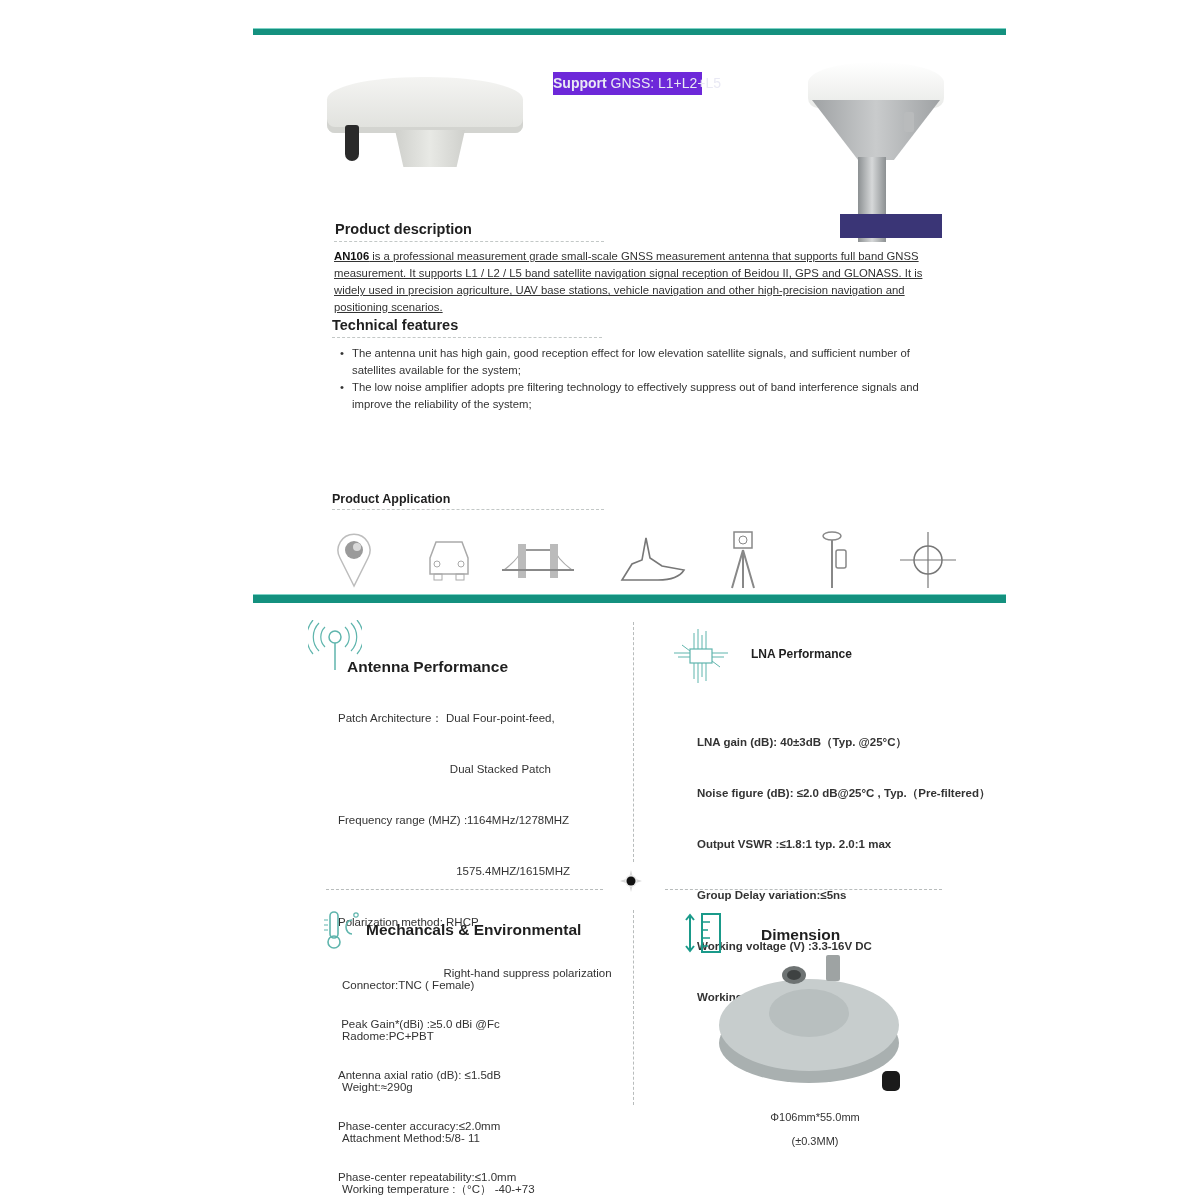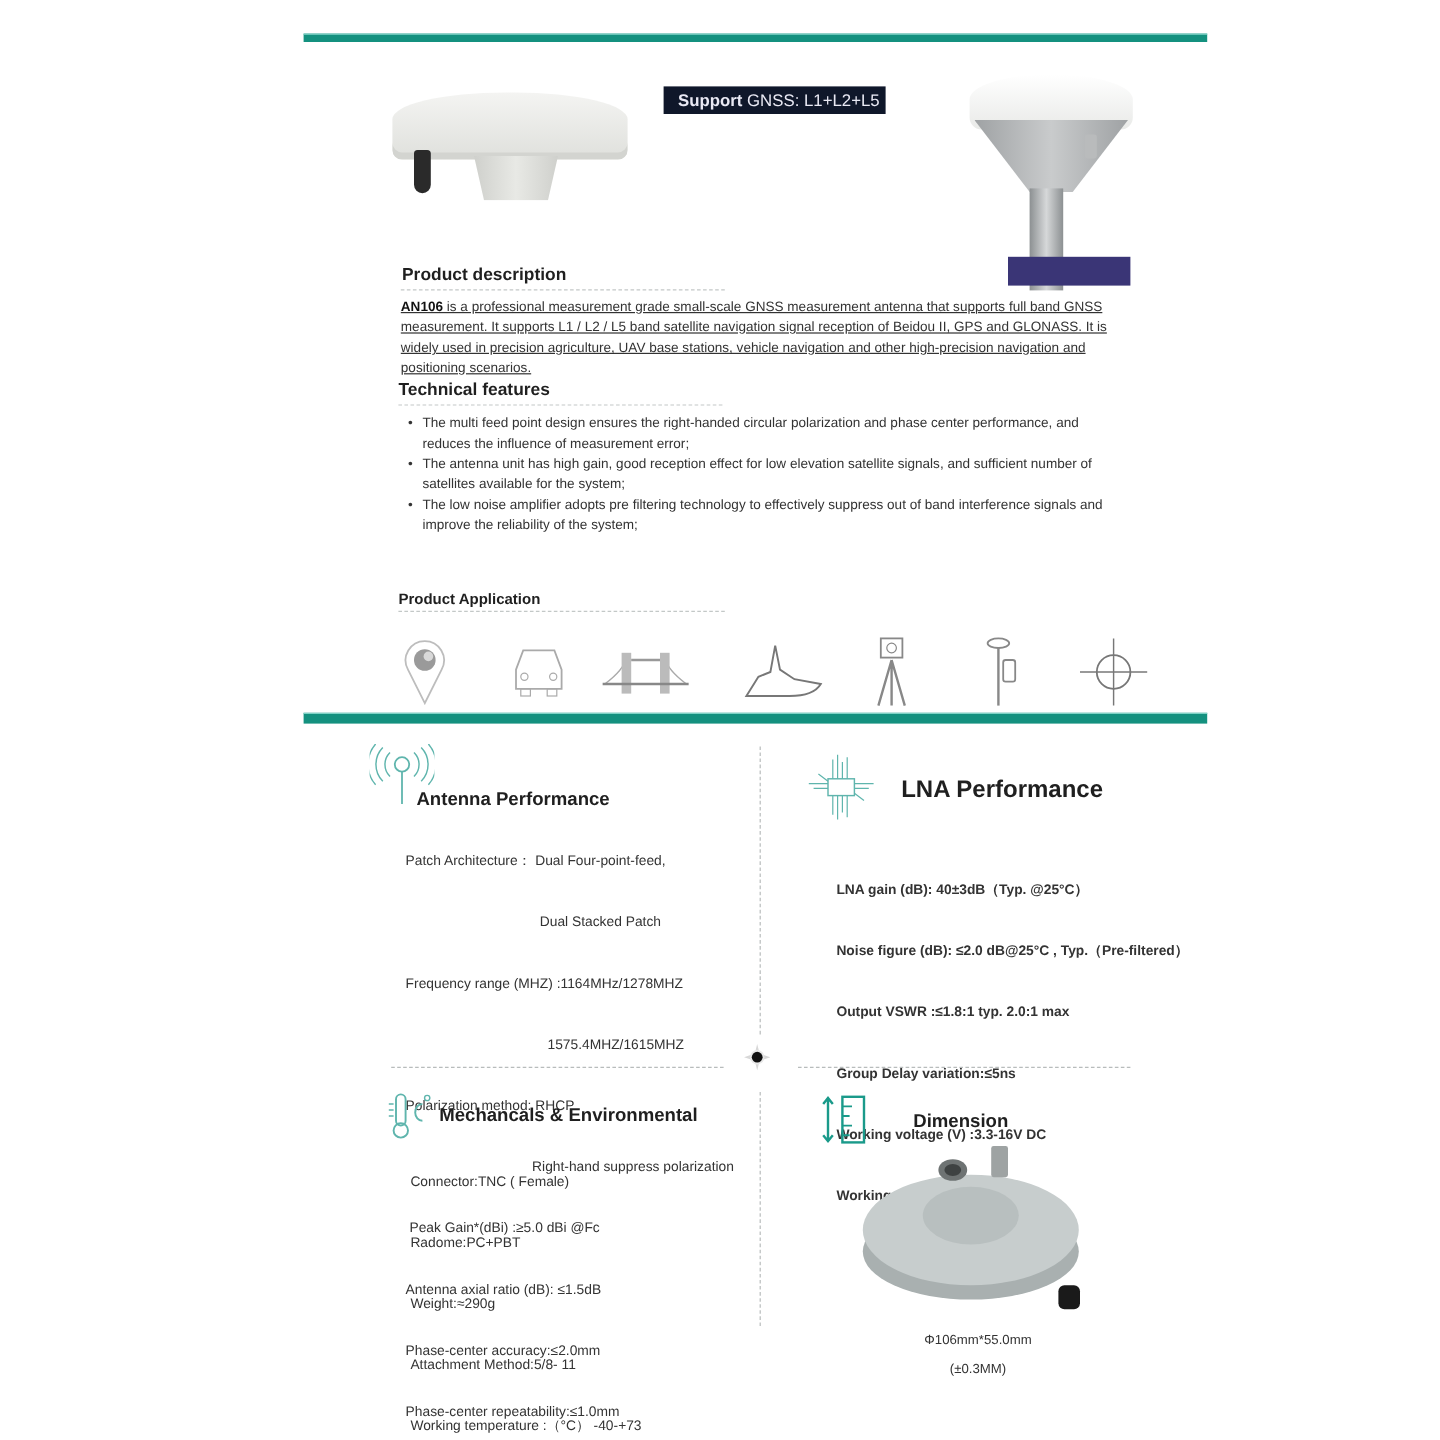--- a/index.html
+++ b/index.html
@@ -16,21 +16,21 @@
     .antenna-left .dome { position: absolute; left: 2px; top: 2px; width: 196px; height: 56px; background: linear-gradient(#f4f4f2, #dfe0dc); border-radius: 48% 48% 8px 8px / 40% 40% 8px 8px; box-shadow: inset 0 -6px 0 #d3d4d0; }
     .antenna-left .cone { position: absolute; left: 70px; top: 55px; width: 70px; height: 37px; background: linear-gradient(90deg,#cfd0cc,#e8e9e5,#cfd0cc); clip-path: polygon(0 0,100% 0,88% 100%,12% 100%); }
     .antenna-left .conn { position: absolute; left: 20px; top: 50px; width: 14px; height: 36px; background: #2a2a2a; border-radius: 3px 3px 7px 7px; }
     .antenna-right { left: 808px; top: 62px; width: 136px; height: 180px; }
     .antenna-right .dome { position: absolute; left: 0; top: 0; width: 136px; height: 46px; background: linear-gradient(#ffffff,#e9eae8); border-radius: 50% 50% 10px 10px / 45% 45% 10px 10px; }
     .antenna-right .skirt { position: absolute; left: 4px; top: 38px; width: 128px; height: 60px; background: linear-gradient(90deg,#9fa2a4,#c9cbcc,#9fa2a4); clip-path: polygon(0 0,100% 0,64% 100%,36% 100%); }
     .antenna-right .pole { position: absolute; left: 50px; top: 95px; width: 28px; height: 85px; background: linear-gradient(90deg,#8c9092,#d6d8d9,#8c9092); }
     .antenna-right .plug { position: absolute; left: 96px; top: 50px; width: 10px; height: 20px; background: #b9bbbc; border-radius: 2px; }
     .navy-block { position: absolute; left: 840px; top: 214px; width: 102px; height: 24px; background: #3a3576; }
 
-    .badge { position: absolute; left: 553px; top: 72px; width: 185px; height: 23px; background: #0f172a; color: #e9e9f4; font-size: 14px; line-height: 23px; padding-left: 12px; white-space: nowrap; }
+    .badge { position: absolute; left: 553px; top: 72px; width: 149px; height: 23px; background: #6d28d9; color: #e9e9f4; font-size: 14px; line-height: 23px; padding-left: 0; white-space: nowrap; }
     .badge b { font-weight: bold; }
 
     .section-title { position: absolute; font-weight: bold; font-size: 14.5px; color: #1f1f1f; }
     .dotted { position: absolute; height: 0; border-top: 1px dashed #c3c8c7; }
 
     .desc { position: absolute; left: 334px; top: 248px; width: 620px; font-size: 11.3px; line-height: 17px; color: #333; text-decoration: underline; }
     .desc b { font-weight: bold; color: #111; }
 
     .features { position: absolute; left: 340px; top: 345px; width: 600px; font-size: 11.3px; line-height: 17px; color: #333; list-style: none; }
     .features li { position: relative; padding-left: 12px; }
@@ -70,21 +70,20 @@
 </div>
 <div class="navy-block"></div>
 
 <div class="section-title" style="left:335px; top:221px;">Product description</div>
 <div class="dotted" style="left:334px; top:241px; width:270px;"></div>
 <p class="desc"><b>AN106</b><span> is a professional measurement grade small-scale GNSS measurement antenna that supports full band GNSS measurement. It supports L1 / L2 / L5 band satellite navigation signal reception of Beidou II, GPS and GLONASS. It is widely used in precision agriculture, UAV base stations, vehicle navigation and other high-precision navigation and positioning scenarios.</span></p>
 
 <div class="section-title" style="left:332px; top:317px;">Technical features</div>
 <div class="dotted" style="left:332px; top:337px; width:270px;"></div>
 <ul class="features">
-  <li>The multi feed point design ensures the right-handed circular polarization and phase center performance, and reduces the influence of measurement error;</li>
   <li>The antenna unit has high gain, good reception effect for low elevation satellite signals, and sufficient number of satellites available for the system;</li>
   <li>The low noise amplifier adopts pre filtering technology to effectively suppress out of band interference signals and improve the reliability of the system;</li>
 </ul>
 
 <div class="section-title" style="left:332px; top:492px; font-size:12.5px;">Product Application</div>
 <div class="dotted" style="left:332px; top:509px; width:272px;"></div>
 
 <div class="apps">
   <svg class="app-icon" style="left:0;" viewBox="0 0 60 60">
     <path d="M24 56 L10 28 A16 16 0 1 1 38 28 Z" fill="none" stroke="#bdbdbd" stroke-width="1.5"></path>
@@ -154,21 +153,21 @@
   <div>Antenna axial ratio (dB): ≤1.5dB</div>
   <div>Phase-center accuracy:≤2.0mm</div>
   <div>Phase-center repeatability:≤1.0mm</div>
   
 </div>
 
 <svg style="position:absolute; left:670px; top:625px; width:62px; height:62px;" viewBox="0 0 62 62">
   <rect x="20" y="24" width="22" height="14" fill="none" stroke="#5fb5ad" stroke-width="1.2"></rect>
   <path d="M24 24 V8 M28 24 V4 M32 24 V10 M36 24 V6 M24 38 V54 M28 38 V58 M32 38 V52 M36 38 V56 M20 28 H4 M20 32 H8 M42 28 H58 M42 32 H54 M12 20 L20 26 M50 42 L42 36" fill="none" stroke="#5fb5ad" stroke-width="1"></path>
 </svg>
-<div class="spec-title" style="left:751px; top:647px; font-size:20px;">LNA Performance</div>
+<div class="spec-title" style="left:751px; top:647px; font-size:12px;">LNA Performance</div>
 <div class="spec-list" style="left:697px; top:700px;font-weight:bold;">
   <div>LNA gain (dB): 40±3dB（Typ. @25°C）</div>
   <div>Noise figure (dB): ≤2.0 dB@25°C , Typ.（Pre-filtered）</div>
   <div>Output VSWR :≤1.8:1 typ. 2.0:1 max</div>
   <div>Group Delay variation:≤5ns</div>
   <div>Working voltage (V) :3.3-16V DC</div>
   <div>Working current (mA) :≤45mA</div>
 </div>
 
 <svg style="position:absolute; left:322px; top:910px; width:40px; height:40px;" viewBox="0 0 40 40">

